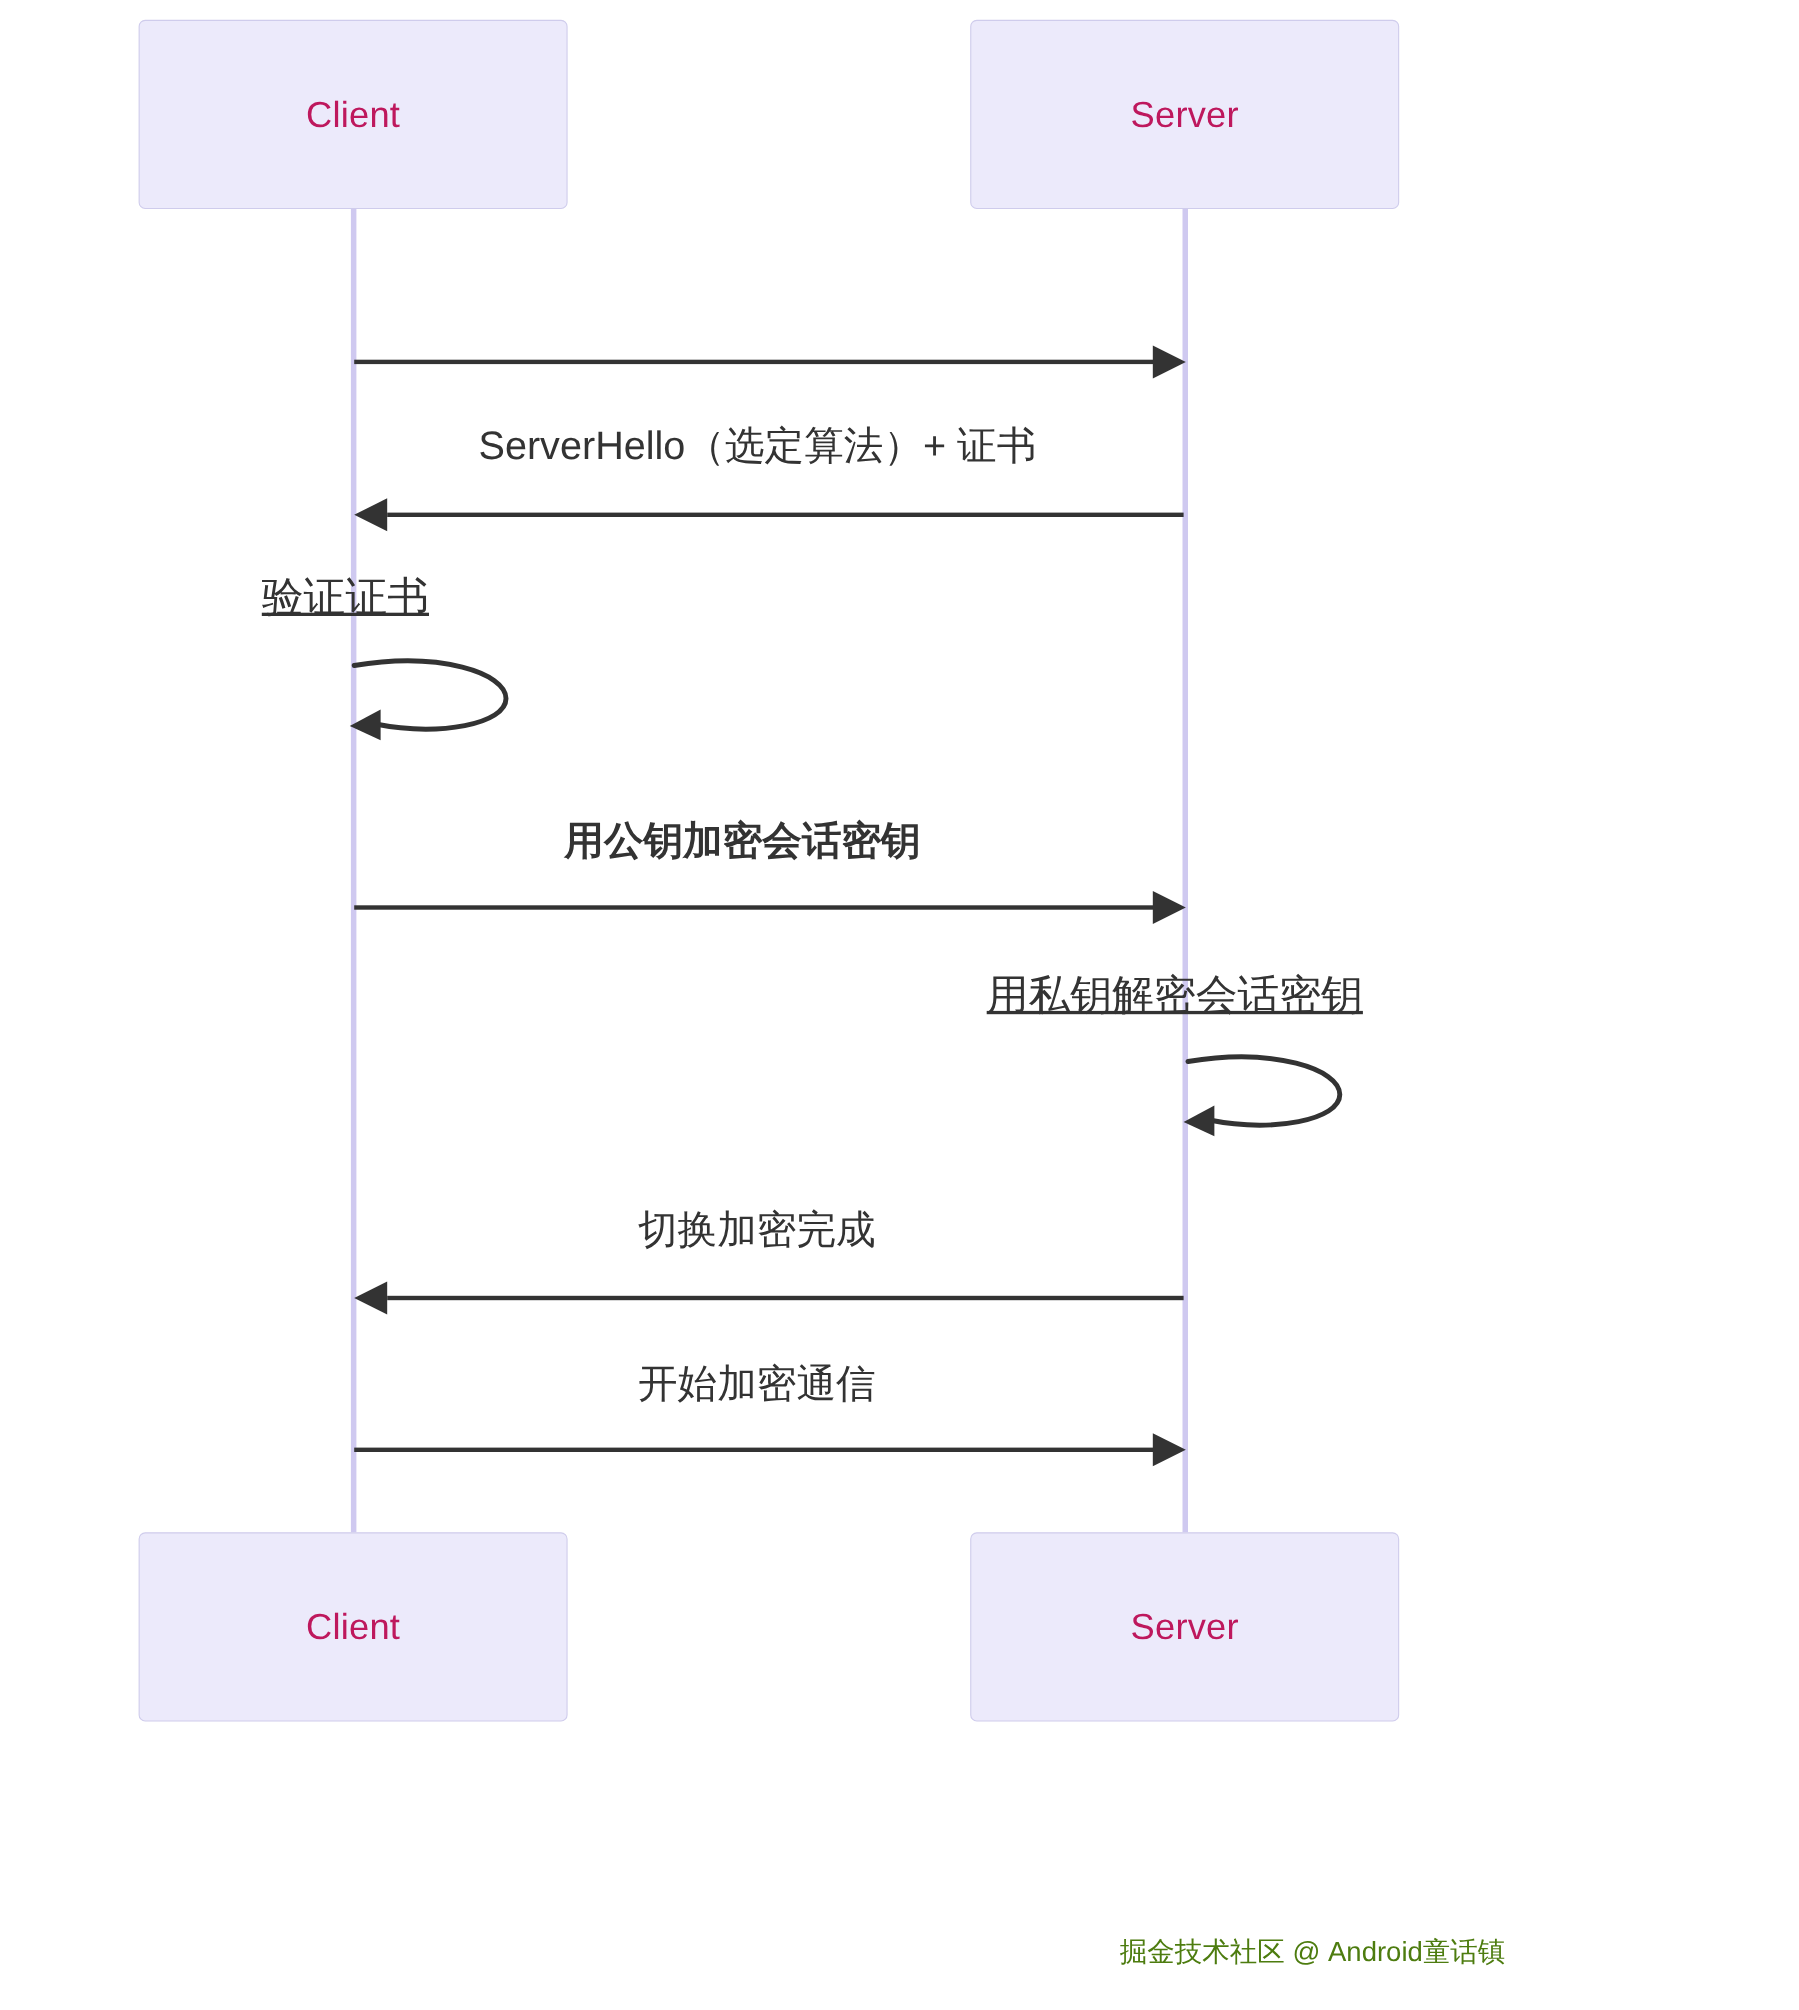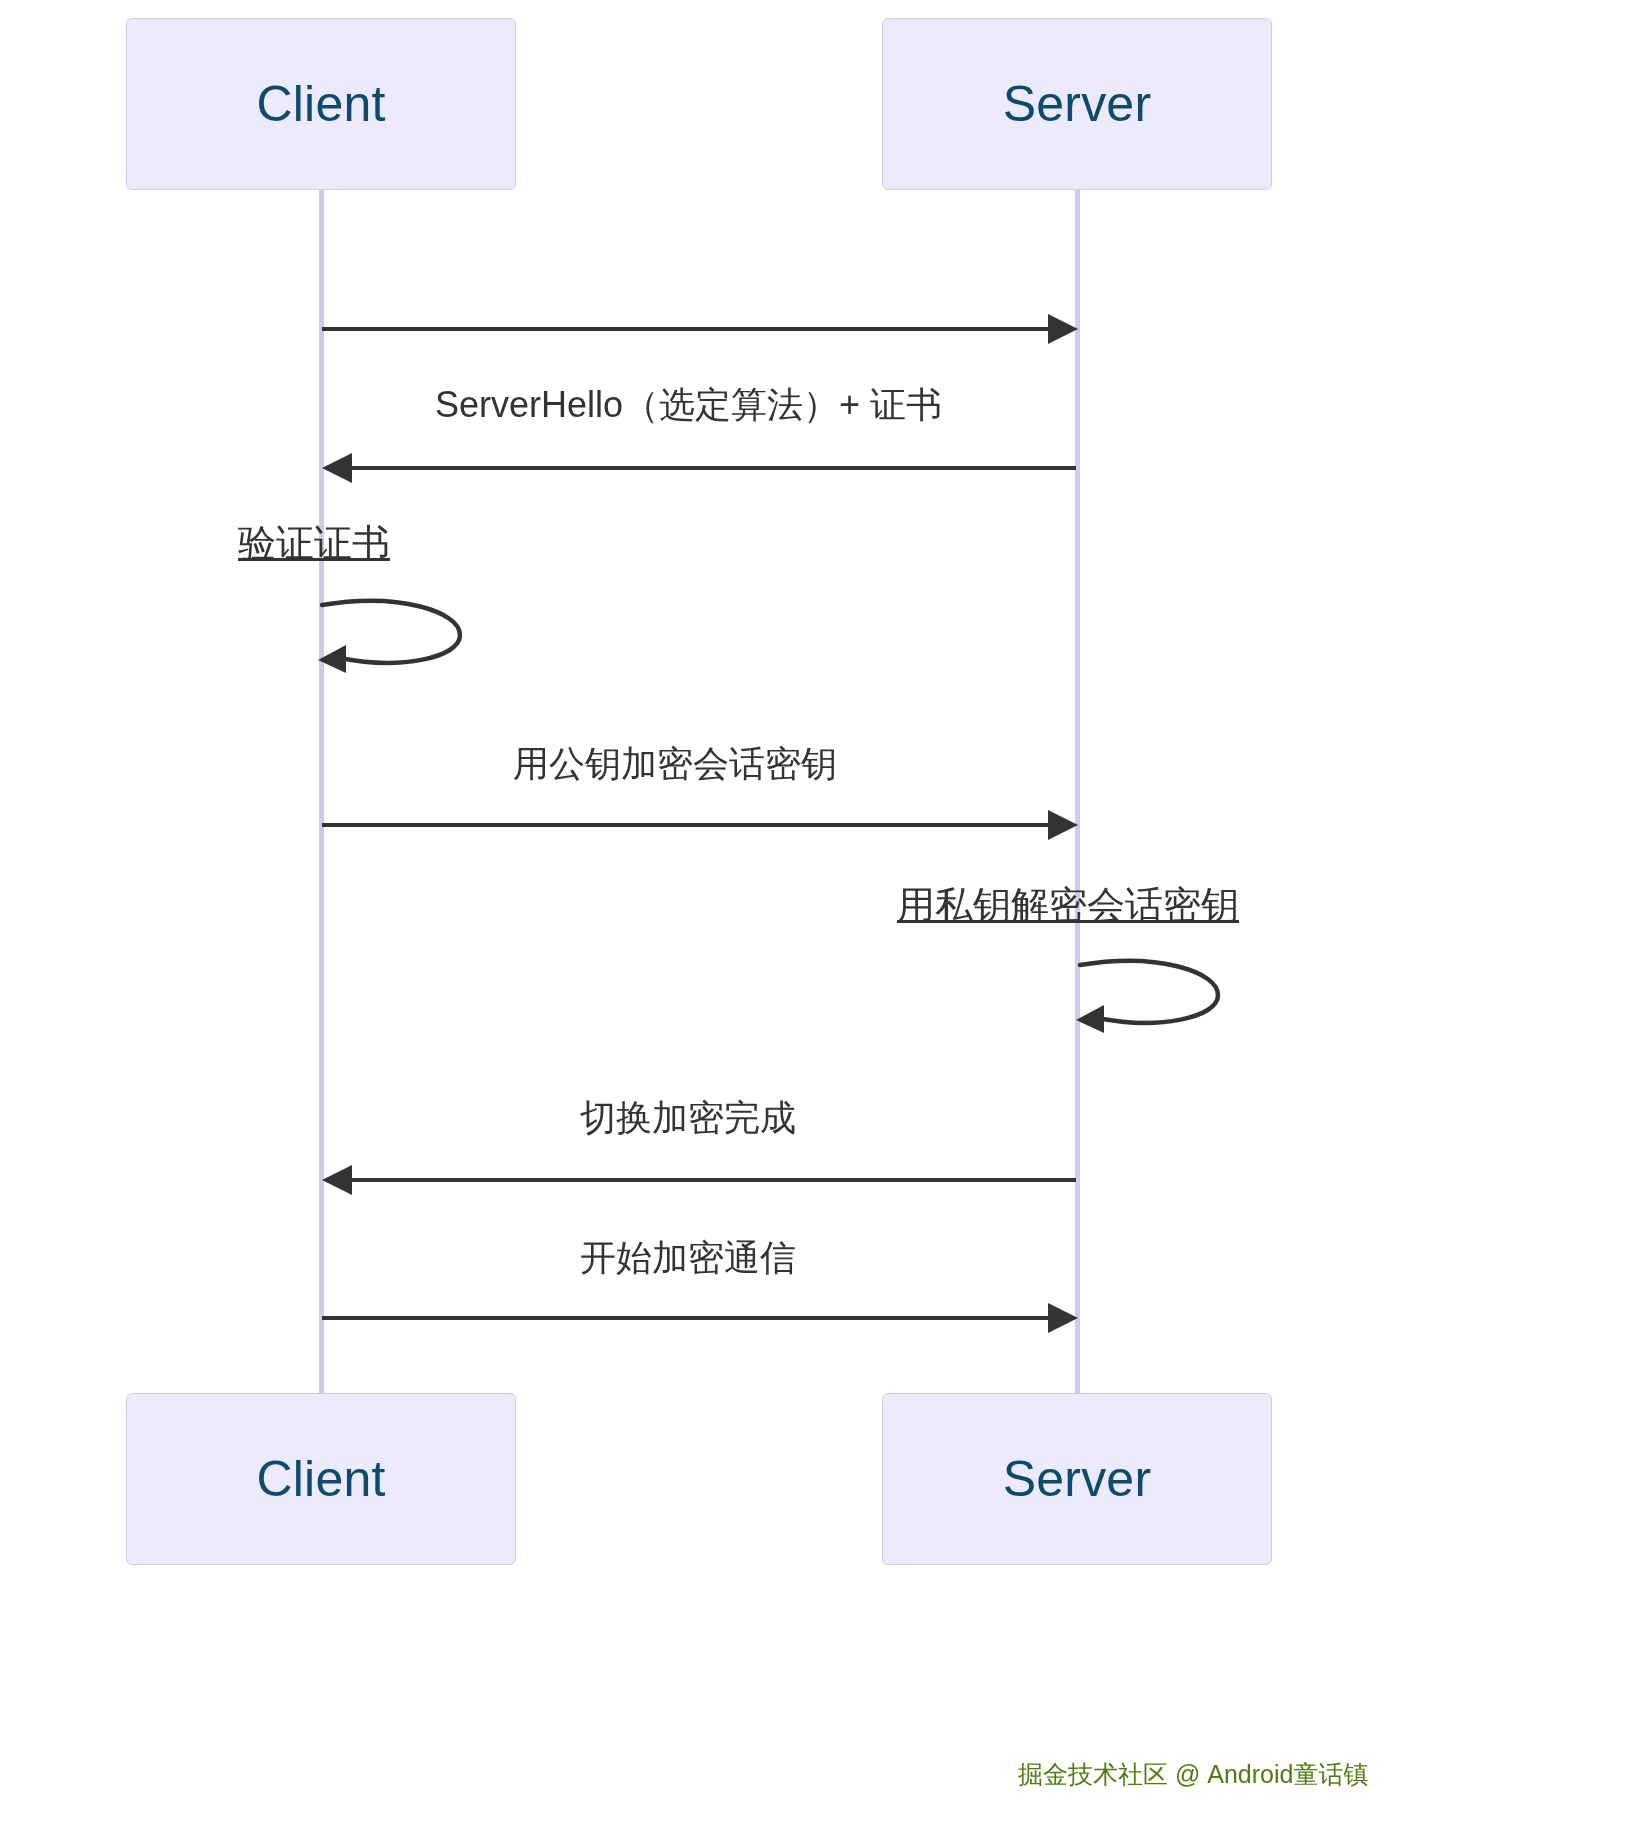--- a/index.html
+++ b/index.html
@@ -19,22 +19,22 @@
   }
   .actor-box {
     position: absolute;
     box-sizing: border-box;
     background: #ECEAFB;
     border: 1.6px solid #CFCCEC;
     border-radius: 6px;
     display: flex;
     align-items: center;
     justify-content: center;
-    color: #0c4a6e;
-    font-size: 50px;
+    color: #be185d;
+    font-size: 33px;
     font-weight: 400;
     letter-spacing: 0.2px;
   }
   .lifeline {
     position: absolute;
     width: 5px;
     background: #CFC9F0;
   }
   .msg-line {
     position: absolute;
@@ -105,21 +105,21 @@
   <div class="arrowhead arrow-left" style="left:322px; top:453px;"></div>
 
   <div class="loop-label" style="left:238px; top:523px;">验证证书</div>
   <div class="selfloop" style="left:310px; top:590px; width:160px; height:90px;">
     <svg width="160" height="90" viewBox="0 0 160 90">
       <path d="M 12 15 C 90 2, 150 22, 150 45 C 150 68, 90 80, 30 68" fill="none" stroke="#333333" stroke-width="4.5" stroke-linecap="round"></path>
       <polygon points="36,55 36,83 8,70" fill="#333333"></polygon>
     </svg>
   </div>
 
-  <div class="msg-label" style="left:513px; top:744px;">用公钥加密会话密钥</div>
+  <div class="msg-label" style="left:513px; top:744px;font-weight:bold;">用公钥加密会话密钥</div>
   <div class="msg-line" style="left:322px; top:823px; width:728px;"></div>
   <div class="arrowhead arrow-right" style="left:1048px; top:810px;"></div>
 
   <div class="loop-label" style="left:897px; top:885px;">用私钥解密会话密钥</div>
   <div class="selfloop" style="left:1068px; top:950px; width:160px; height:90px;">
     <svg width="160" height="90" viewBox="0 0 160 90">
       <path d="M 12 15 C 90 2, 150 22, 150 45 C 150 68, 90 80, 30 68" fill="none" stroke="#333333" stroke-width="4.5" stroke-linecap="round"></path>
       <polygon points="36,55 36,83 8,70" fill="#333333"></polygon>
     </svg>
   </div>

